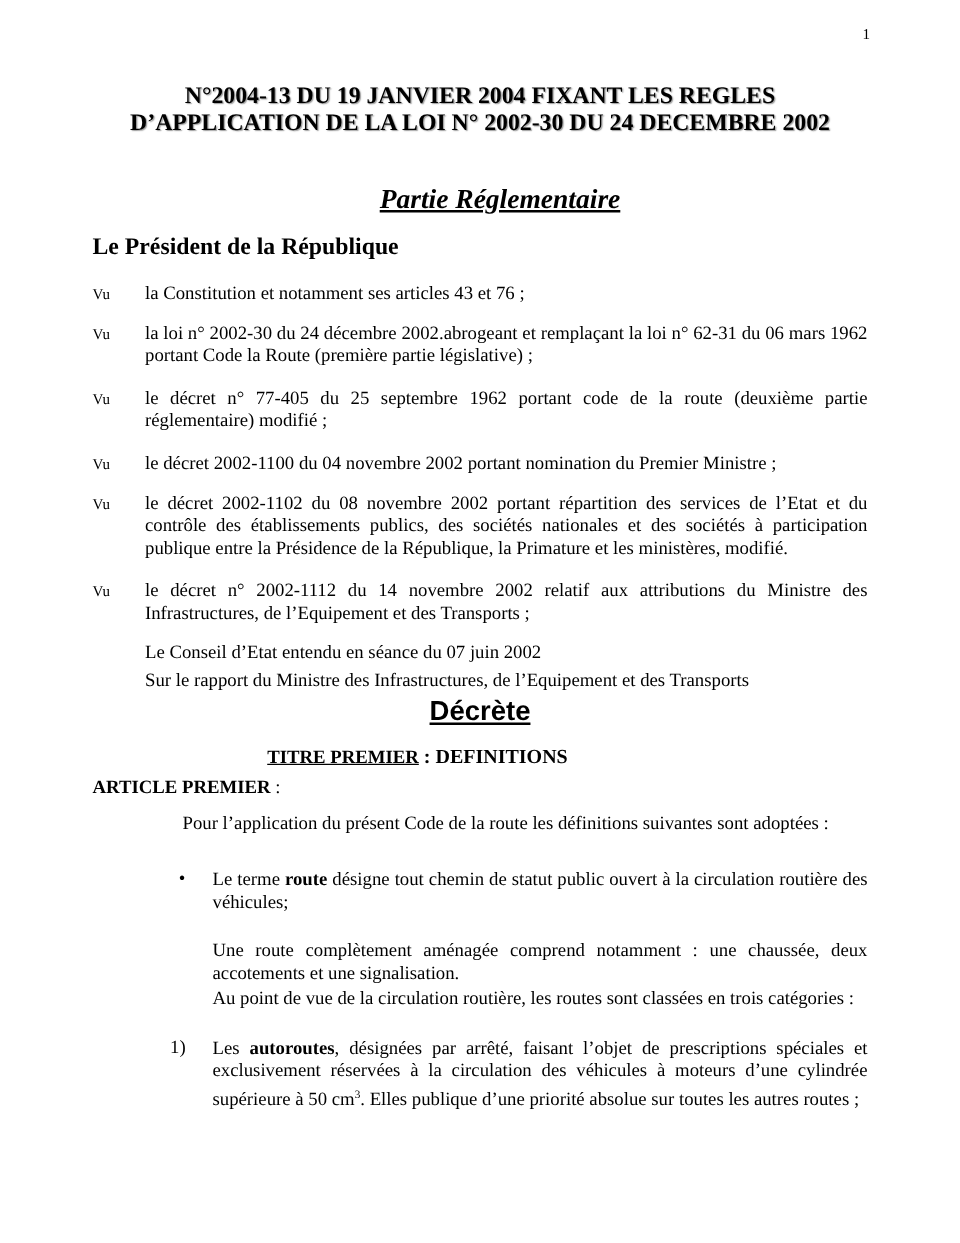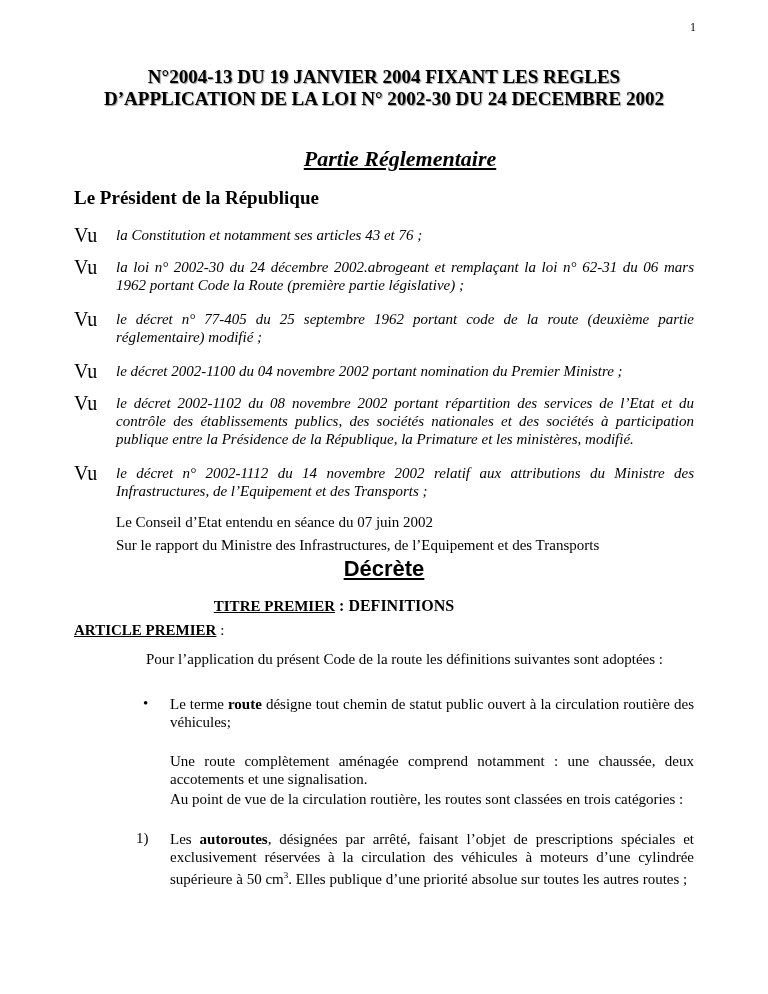--- a/index.html
+++ b/index.html
@@ -6,29 +6,29 @@
   body { width: 768px; height: 994px; position: relative; overflow: hidden;
          font-family: "Liberation Serif", serif; color: #000; }
   .page-num { position: absolute; top: 20px; right: 72px; font-size: 12px; }
   .title { position: absolute; top: 66px; left: 40px; width: 688px; text-align: center;
            font-weight: bold; font-size: 19px; line-height: 22px;
            text-shadow: 1px 1px 1px #999; }
   .subtitle { position: absolute; top: 146px; left: 16px; width: 768px; text-align: center;
               font-style: italic; font-weight: bold; font-size: 22px; text-decoration: underline; }
   .president { position: absolute; top: 187px; left: 74px; font-weight: bold; font-size: 19px; }
   .vu-row { position: absolute; left: 74px; width: 620px; font-size: 15px; line-height: 18px; display: flex; }
-  .vu-label { width: 42px; flex: none; font-size: 20px; }
-  .vu-text { flex: 1; text-align: justify; font-style: italic; }
+  .vu-label { width: 42px; flex: none; font-size: 12px; }
+  .vu-text { flex: 1; text-align: justify; }
   .plain { position: absolute; left: 116px; font-size: 15px; }
   .decrete { position: absolute; top: 556px; left: 0; width: 768px; text-align: center;
              font-family: "Liberation Sans", sans-serif; font-weight: bold; font-size: 22px; text-decoration: underline; }
   .titre { position: absolute; top: 597px; left: 0; width: 668px; text-align: center; font-weight: bold; font-size: 16px; }
   .titre .u { text-decoration: underline; font-size: 15px; }
   .article { position: absolute; top: 622px; left: 74px; font-size: 15px; }
-  .article .u { font-weight: bold; text-decoration: underline; }
+  .article .u { font-weight: bold; }
   .intro { position: absolute; top: 650px; left: 74px; width: 620px; font-size: 15px; line-height: 18px;
            text-align: justify; text-indent: 72px; }
   .item { position: absolute; left: 170px; width: 524px; font-size: 15px; line-height: 18px; text-align: justify; }
   .marker { position: absolute; left: 143px; font-size: 15px; }
   b { font-weight: bold; }
   sup { font-size: 9px; }
 </style>
 </head>
 <body>
 

